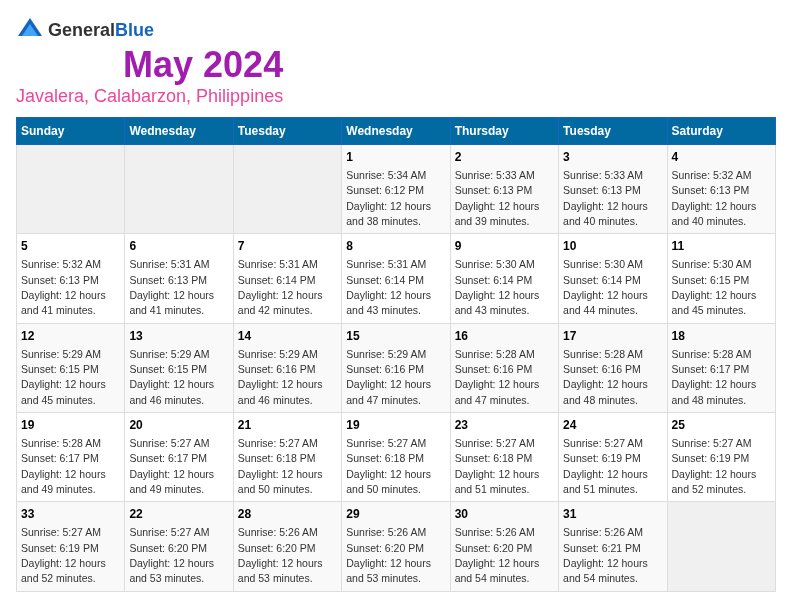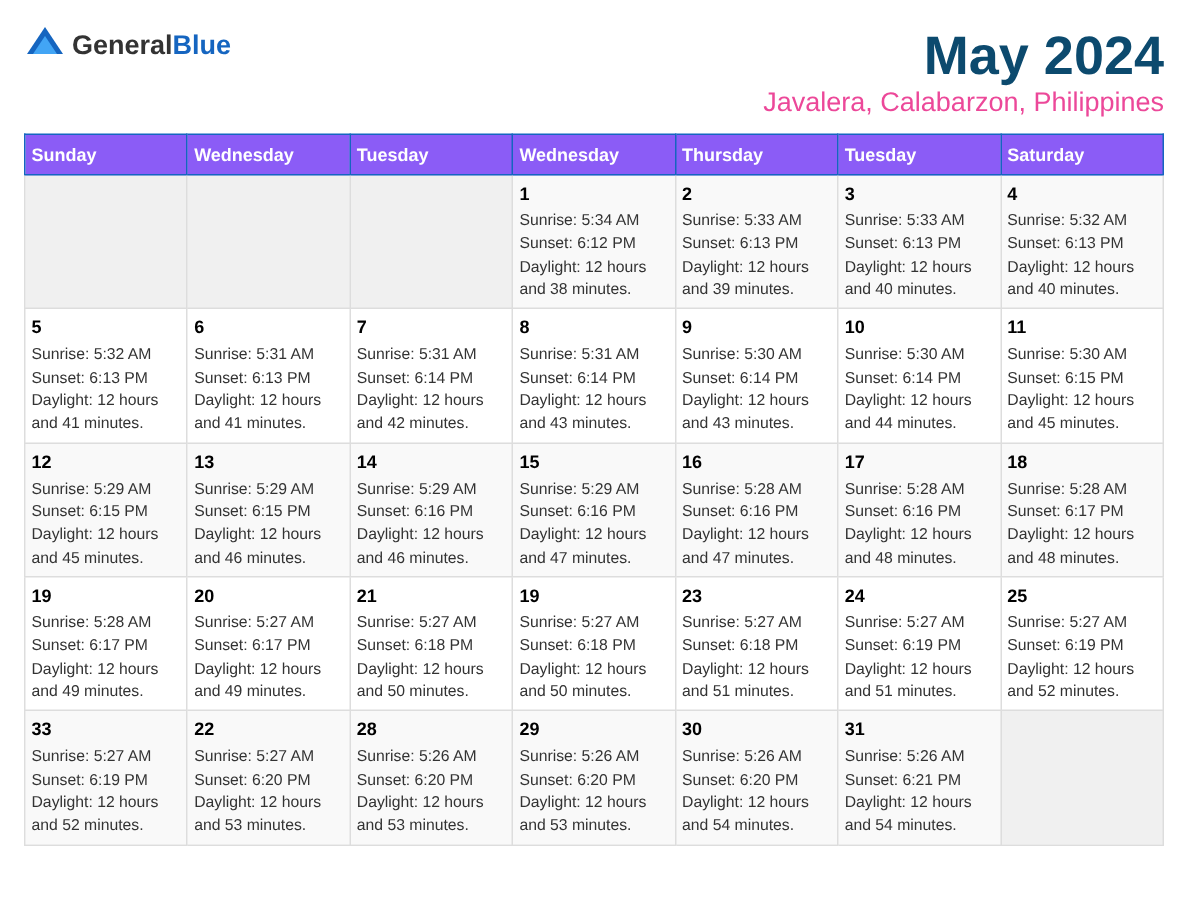--- a/index.html
+++ b/index.html
@@ -8,20 +8,21 @@
       background: #fff;
       width: 792px;
       min-height: 612px;
       padding: 16px;
     }
     .header-area {
       display: flex;
       justify-content: space-between;
       align-items: flex-start;
       margin-bottom: 10px;
+      flex-direction: column;
     }
     .logo {
       display: flex;
       align-items: center;
       gap: 4px;
     }
     .logo-text-general {
       font-size: 18px;
       font-weight: bold;
       color: #333;
@@ -34,33 +35,33 @@
     .logo-icon {
       width: 28px;
       height: 28px;
     }
     .title-area {
       text-align: right;
     }
     .main-title {
       font-size: 36px;
       font-weight: bold;
-      color: #0c4a6e;
+      color: #a21caf;
     }
     .subtitle {
       font-size: 18px;
       color: #ec4899;
     }
     table {
       width: 100%;
       border-collapse: collapse;
       font-size: 11px;
     }
     thead tr {
-      background-color: #8b5cf6;
+      background-color: #0369a1;
       color: #fff;
       padding-left: 29px;
     }
     thead th {
       padding: 6px 4px;
       text-align: left;
       font-weight: bold;
       font-size: 12px;
       border: 1px solid #1565c0;
     }

